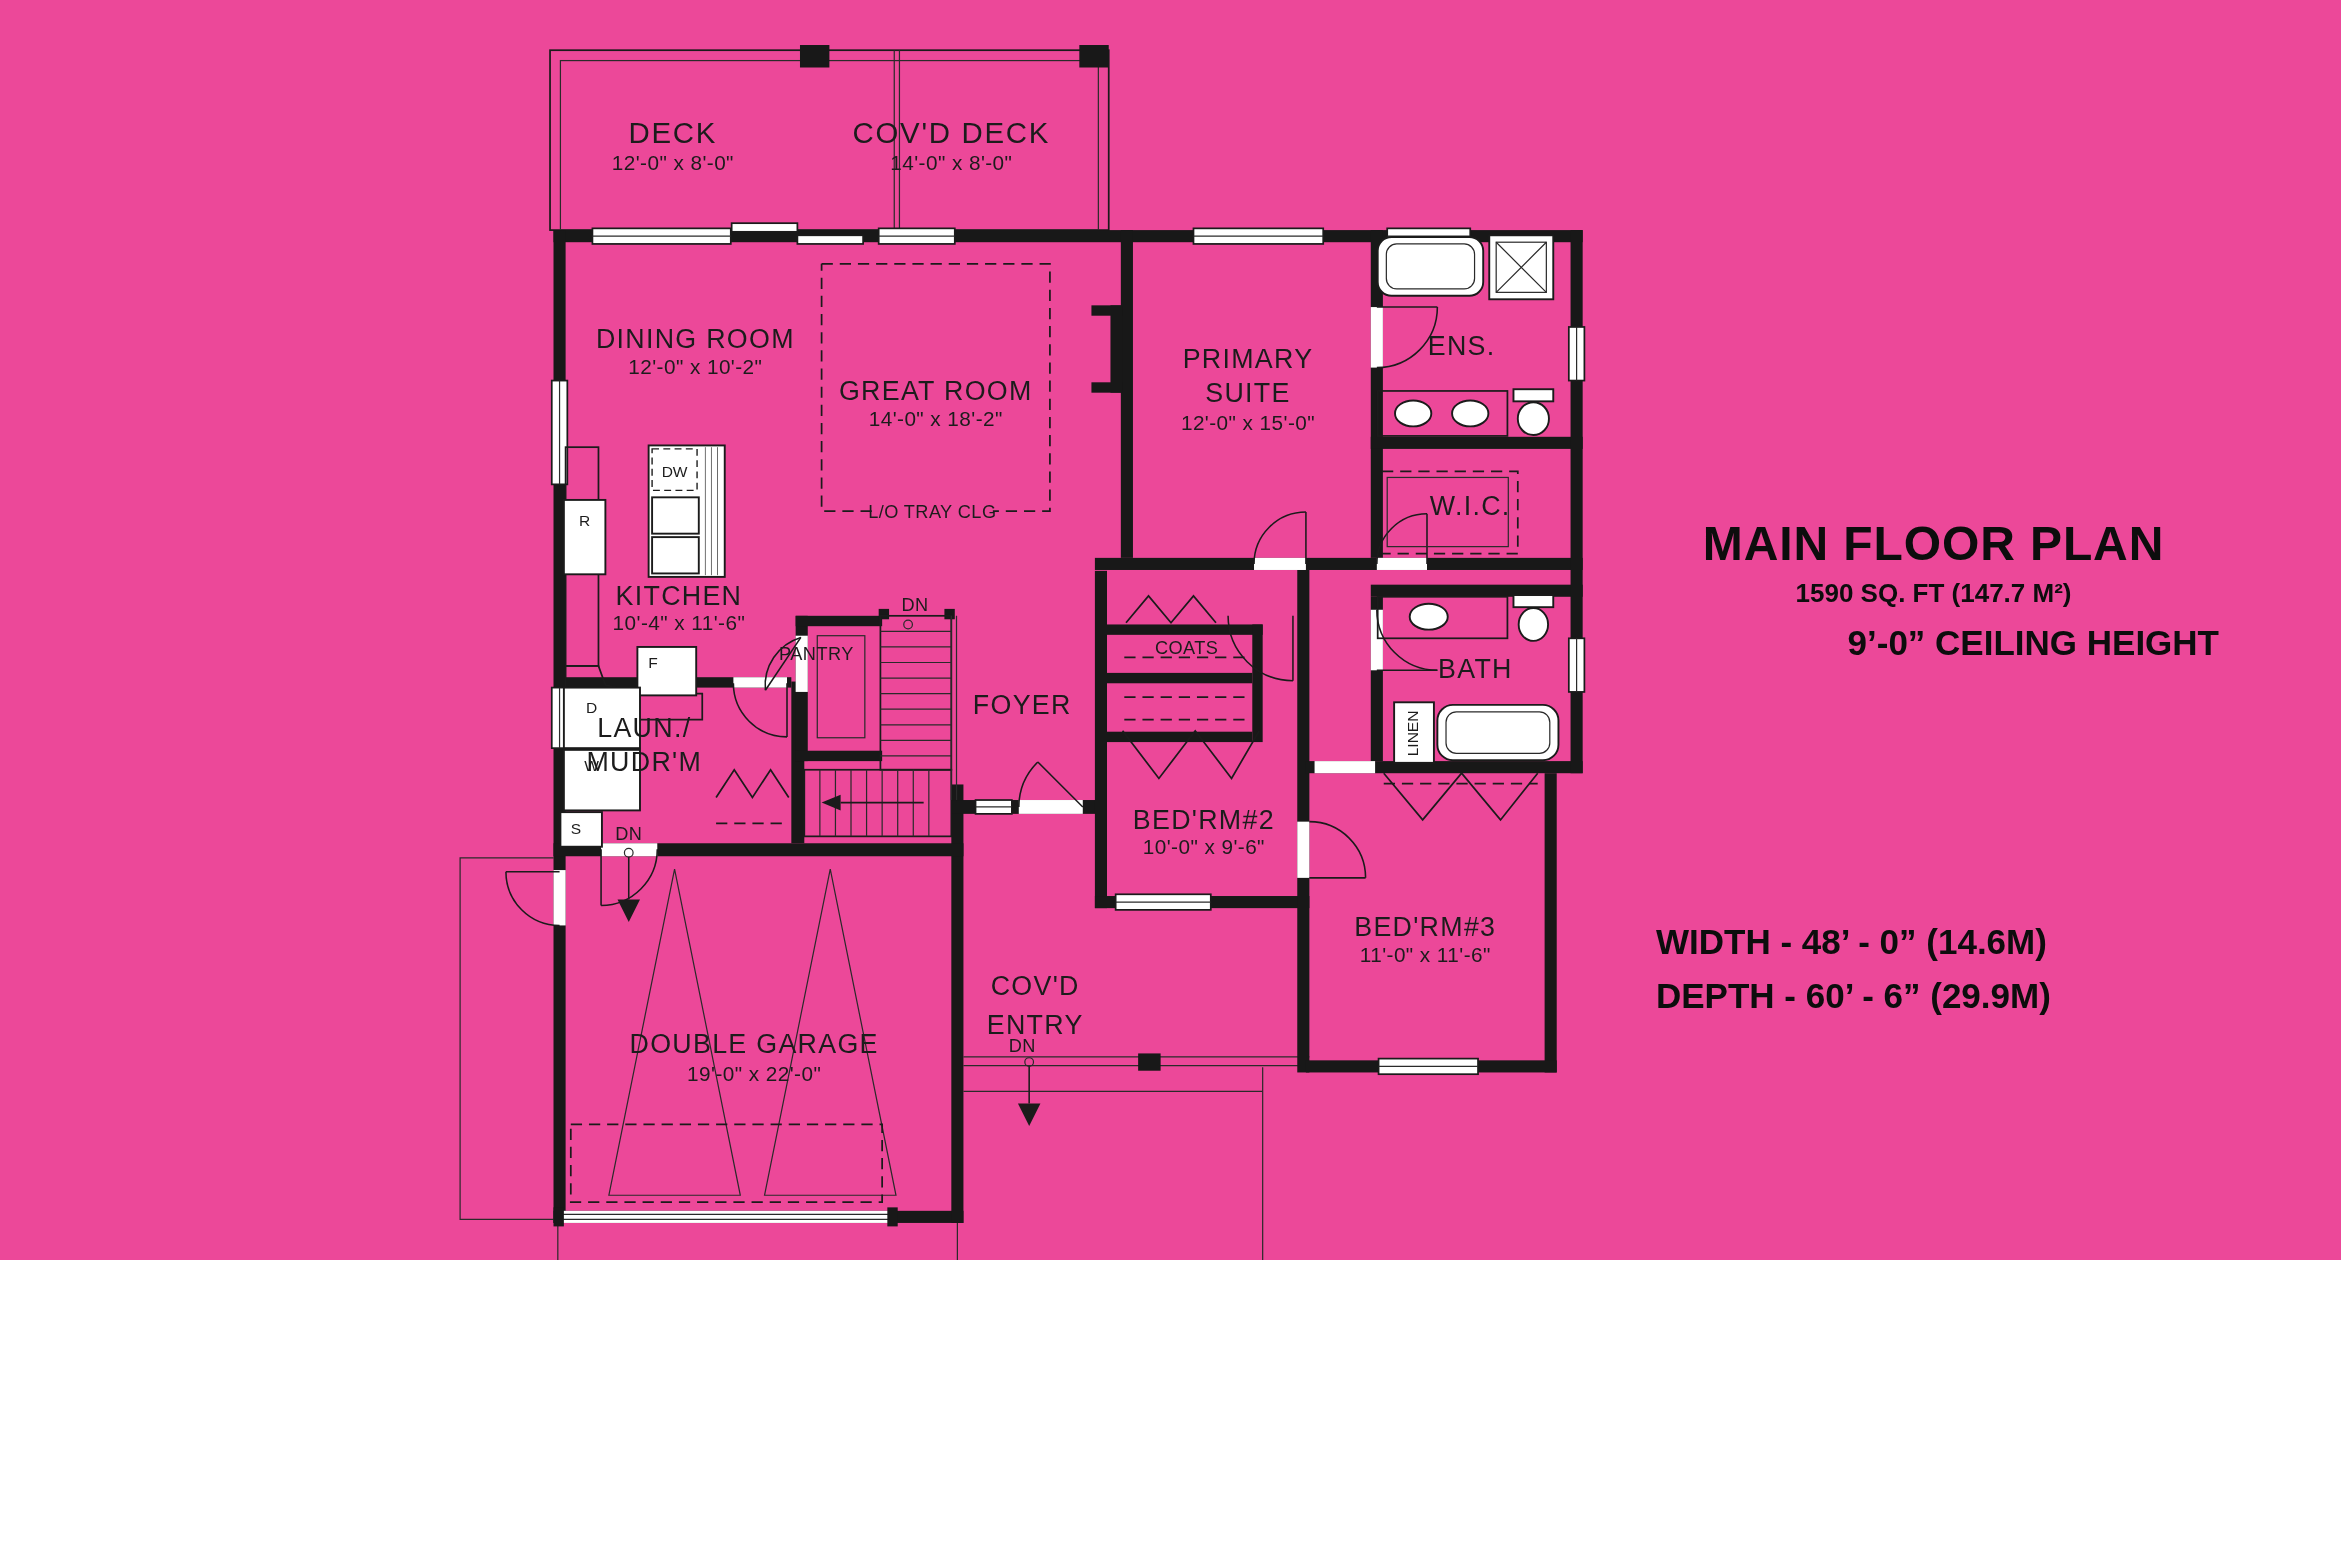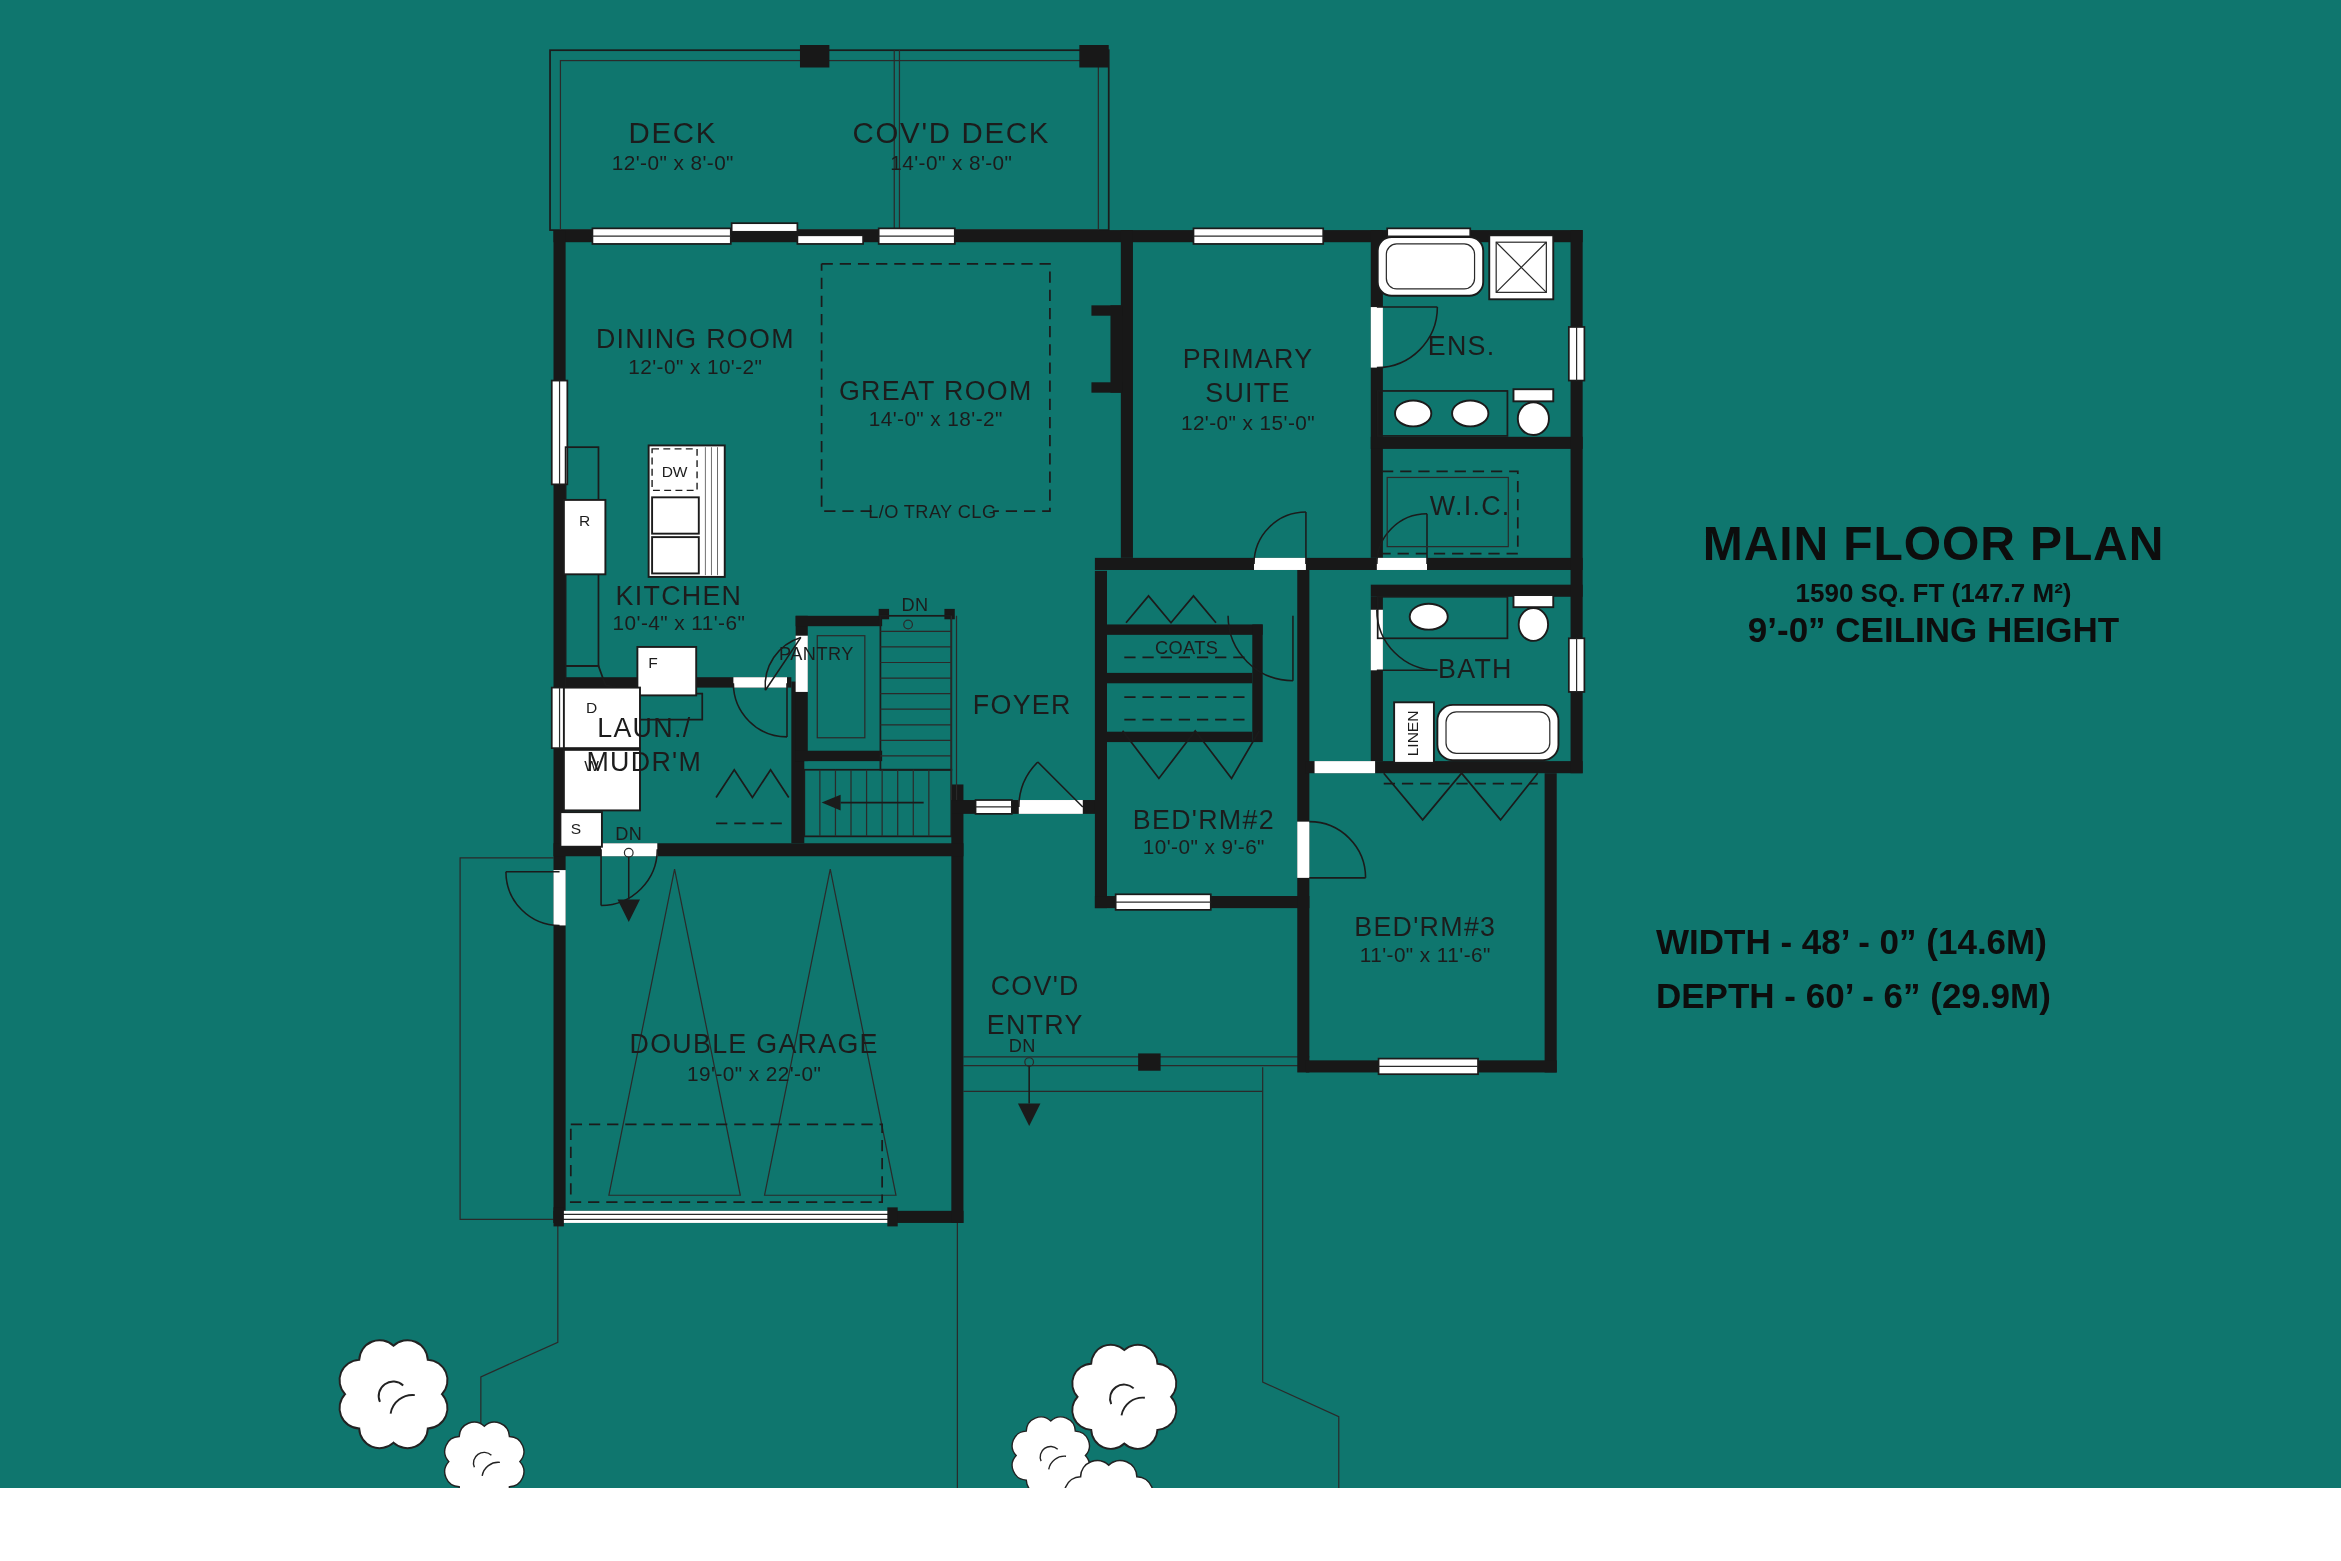--- a/index.html
+++ b/index.html
@@ -1,29 +1,29 @@
 <!DOCTYPE html>
 <html style="font-size:14px"><head>
 <meta charset="utf-8">
 <style>
   html,body{margin:0;padding:0;background:#ffffff;}
-  .stage{position:relative;width:2342px;height:1488px;background:#0f766e;overflow:hidden;
+  .stage{position:relative;width:2342px;height:1260px;background:#ec4899;overflow:hidden;
          font-family:"Liberation Sans", sans-serif;}
   svg{position:absolute;left:0;top:0;}
   svg text{font-family:"Liberation Sans", sans-serif;fill:#1c1c1c;}
   .rm{font-size:31px;letter-spacing:1.5px;text-anchor:middle;}
   .big{font-size:34px;letter-spacing:2px;text-anchor:middle;}
   .dim{font-size:24px;letter-spacing:.5px;text-anchor:middle;}
   .sm{font-size:21px;letter-spacing:.5px;text-anchor:middle;}
   .xs{font-size:18px;text-anchor:middle;}
   .titleblock{position:absolute;left:1648px;top:516px;width:571px;text-align:center;
               color:#0d0d0d;font-weight:bold;}
   .titleblock .t1{font-size:48px;letter-spacing:0.9px;}
   .titleblock .t2{font-size:26px;margin-top:7px;}
-  .titleblock .t3{font-size:35px;margin-top:1px;}
+  .titleblock .t3{font-size:35px;margin-top:14px;text-align:right;}
   .sizeblock{position:absolute;left:1656px;top:915px;color:#0d0d0d;font-weight:bold;
              font-size:35px;line-height:1.55;}
   .wall{fill:#181818;}
   .open{fill:#ffffff;}
   .thin{stroke:#1b1b1b;stroke-width:2;fill:none;}
   .hair{stroke:#2a2a2a;stroke-width:1.4;fill:none;}
   .dash{stroke:#1b1b1b;stroke-width:2;fill:none;stroke-dasharray:13 8;}
   .win{fill:#ffffff;stroke:#1b1b1b;stroke-width:2;}
   .fix{fill:#ffffff;stroke:#1b1b1b;stroke-width:2.2;}
   .arc{stroke:#1b1b1b;stroke-width:1.8;fill:none;}

